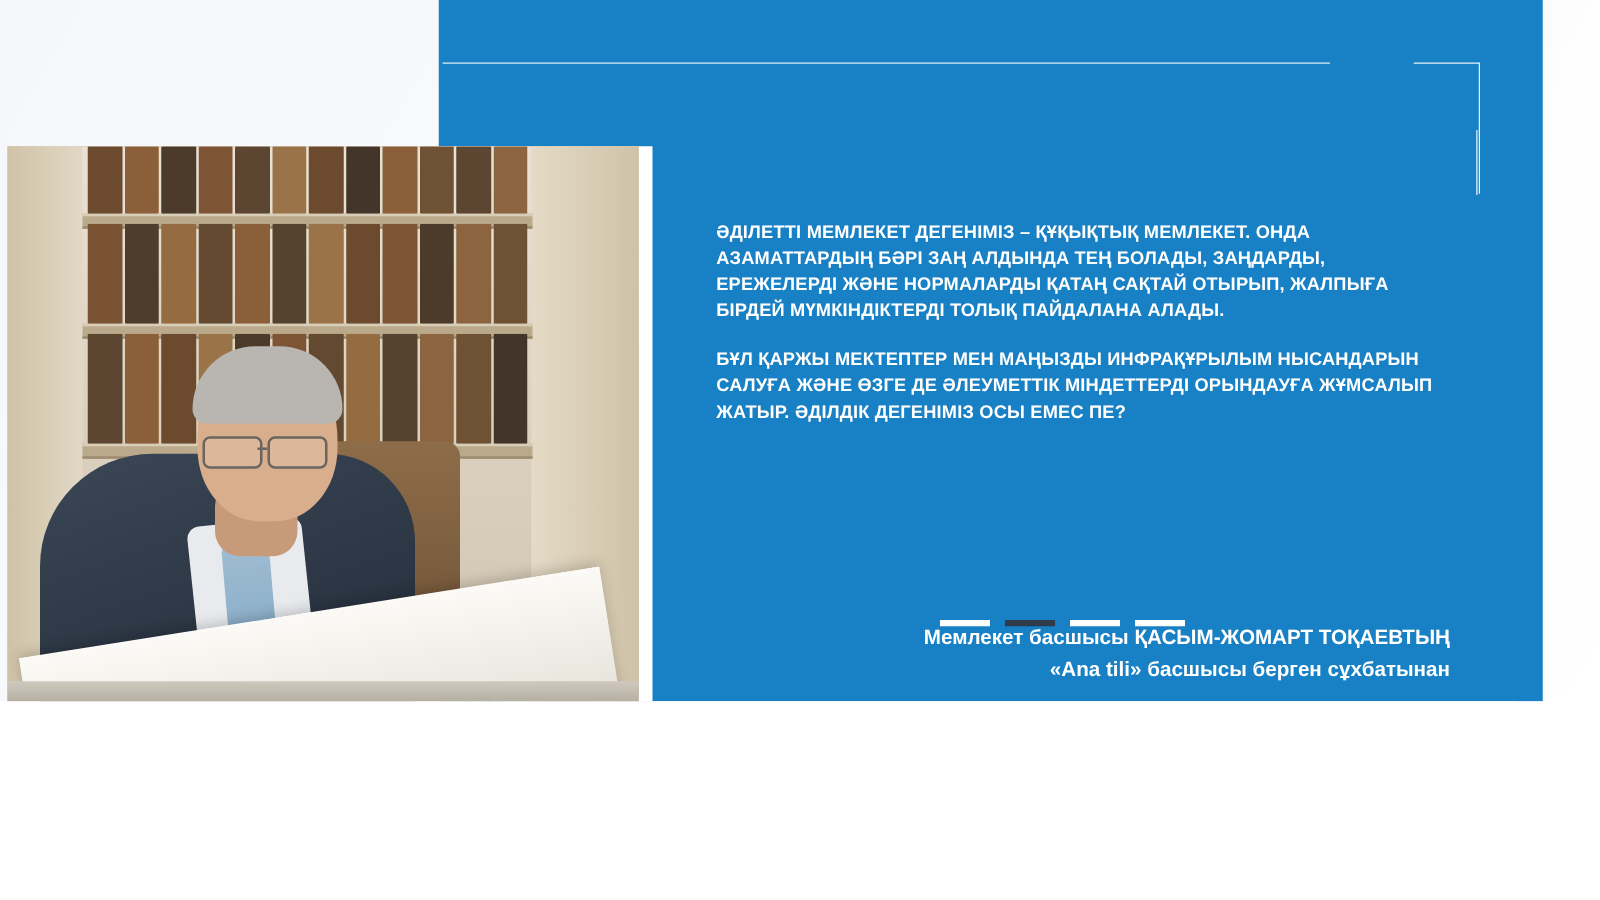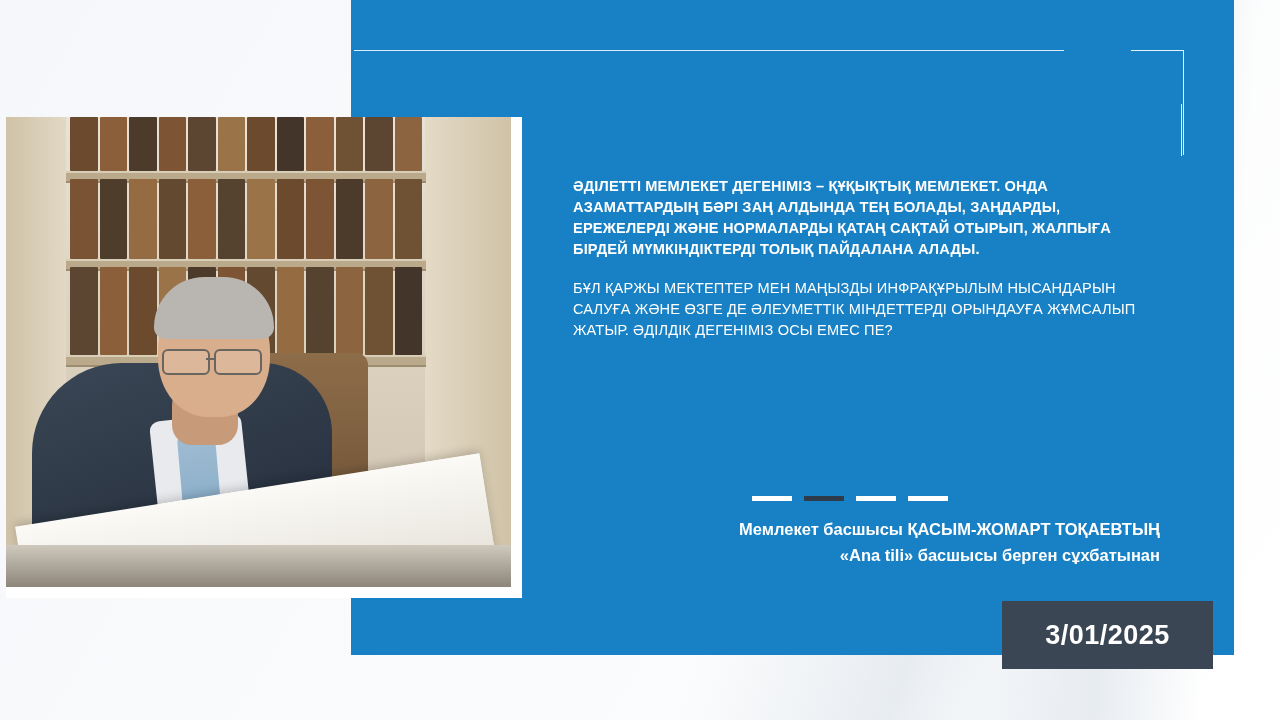--- a/index.html
+++ b/index.html
@@ -6,21 +6,21 @@
     margin: 0;
     padding: 0;
     background: #ffffff;
   }
   body {
     font-family: "Liberation Sans", sans-serif;
   }
   #stage {
     position: relative;
     width: 1280px;
-    height: 720px;
+    height: 561px;
     overflow: hidden;
     background: #ffffff;
   }
 
   
   .silk {
     position: absolute;
     inset: 0;
     background:
       linear-gradient(108deg, rgba(255,255,255,0) 60%, rgba(228,233,238,0.85) 74%, rgba(255,255,255,0) 80%),
@@ -260,21 +260,21 @@
     width: 586px;
     color: #ffffff;
   }
   .para {
     margin: 0 0 18px 0;
     font-size: 14.6px;
     line-height: 21px;
     letter-spacing: 0.15px;
   }
   .para.bold { font-weight: bold; }
-  .para.reg { font-weight: normal; }
+  .para.reg { font-weight: bold; }
 
   
   .dashes {
     position: absolute;
     left: 752px;
     top: 496px;
     display: flex;
     gap: 12px;
     align-items: center;
   }
@@ -282,21 +282,21 @@
     width: 40px;
     height: 5px;
     background: #ffffff;
   }
   .dash.dark { background: #2d3b4a; }
 
   
   .attrib {
     position: absolute;
     left: 560px;
-    top: 516px;
+    top: 497px;
     width: 600px;
     text-align: right;
     color: #ffffff;
     font-weight: bold;
     font-size: 16.5px;
     line-height: 26px;
   }
 
   
   .date-chip {

